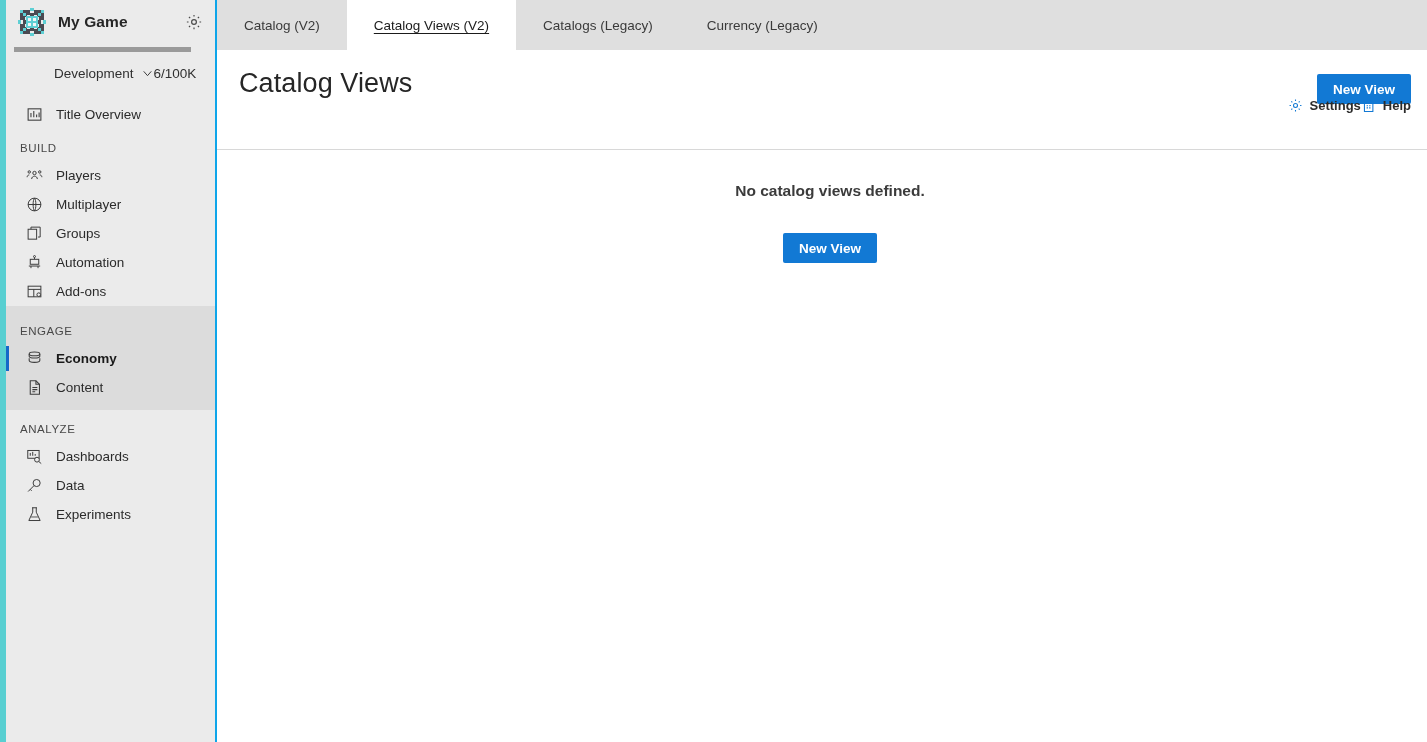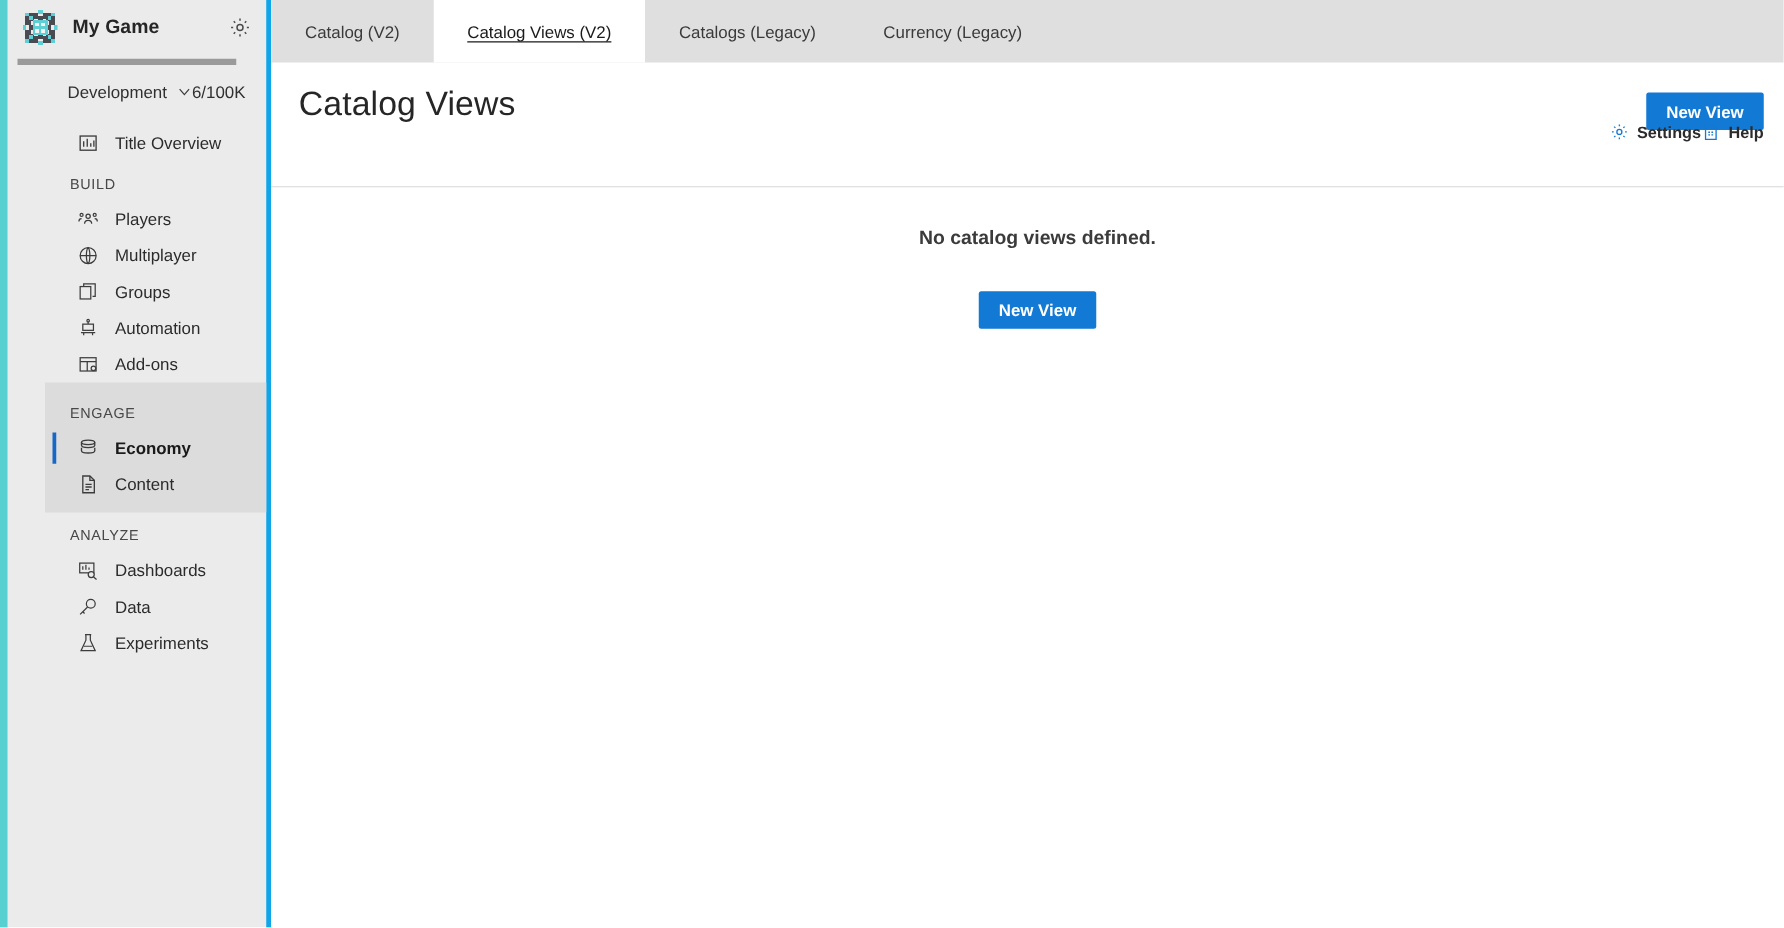--- a/index.html
+++ b/index.html
@@ -12,21 +12,21 @@
     -webkit-font-smoothing: antialiased;
   }
   #app { position: relative; width: 1427px; height: 742px; display: flex; }
 
   
   .sidebar {
     position: relative;
     width: 217px;
     height: 742px;
     background: #ebebeb;
-    border-right: 4px solid #0ea5e9;
+    border-right: 2px solid #0ea5e9;
     flex: 0 0 217px;
   }
   .teal-stripe {
     position: absolute;
     left: 0; top: 0;
     width: 6px; height: 742px;
     background: #58cfd1;
   }
   .brand-row {
     position: relative;
@@ -87,21 +87,21 @@
     color: #3a3a3a;
     flex: 0 0 13px;
   }
   .env-quota {
     margin-left: auto;
     font-size: 13.5px;
     color: #303030;
     white-space: nowrap;
   }
 
-  .nav { margin-top: 10px; margin-left: 36px; }
+  .nav { margin-top: 10px; }
   .nav-section { padding: 0; }
   .nav-section.highlight { background: #dcdcdc; padding-top: 6px; padding-bottom: 8px; }
   .section-label {
     font-size: 11.5px;
     letter-spacing: .55px;
     color: #484848;
     padding: 13px 0 7px 20px;
   }
   .nav-item {
     position: relative;

